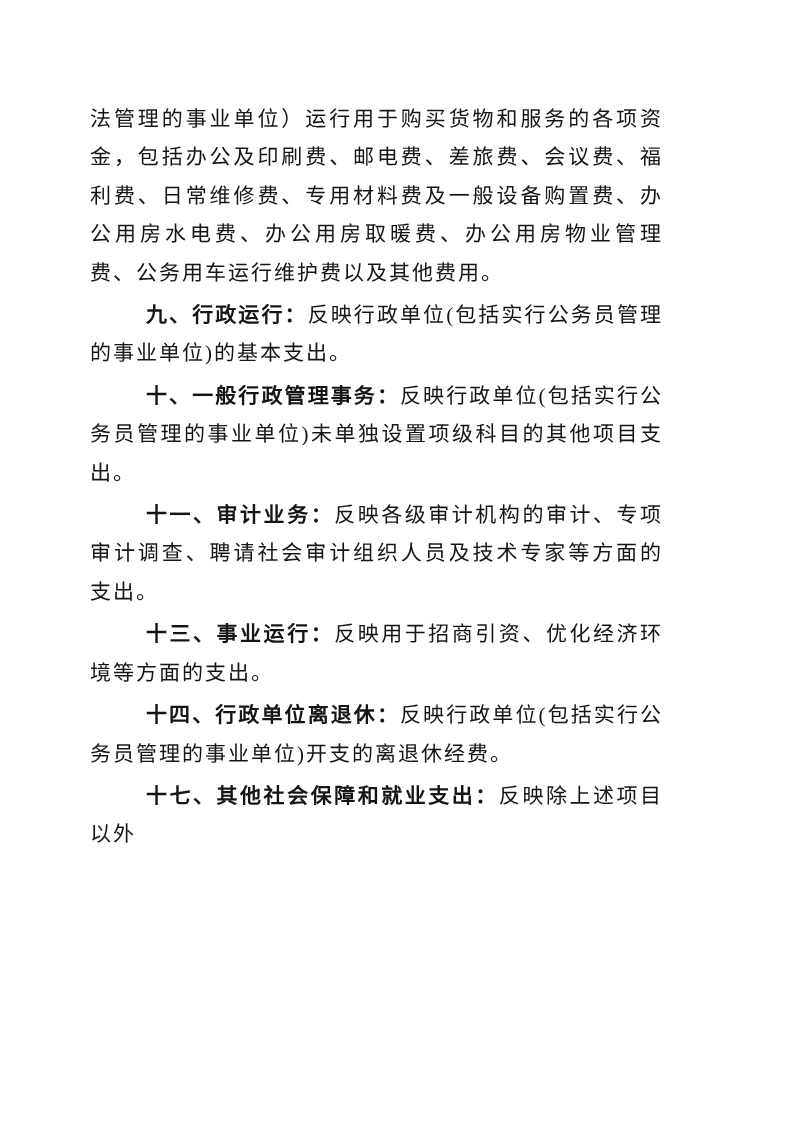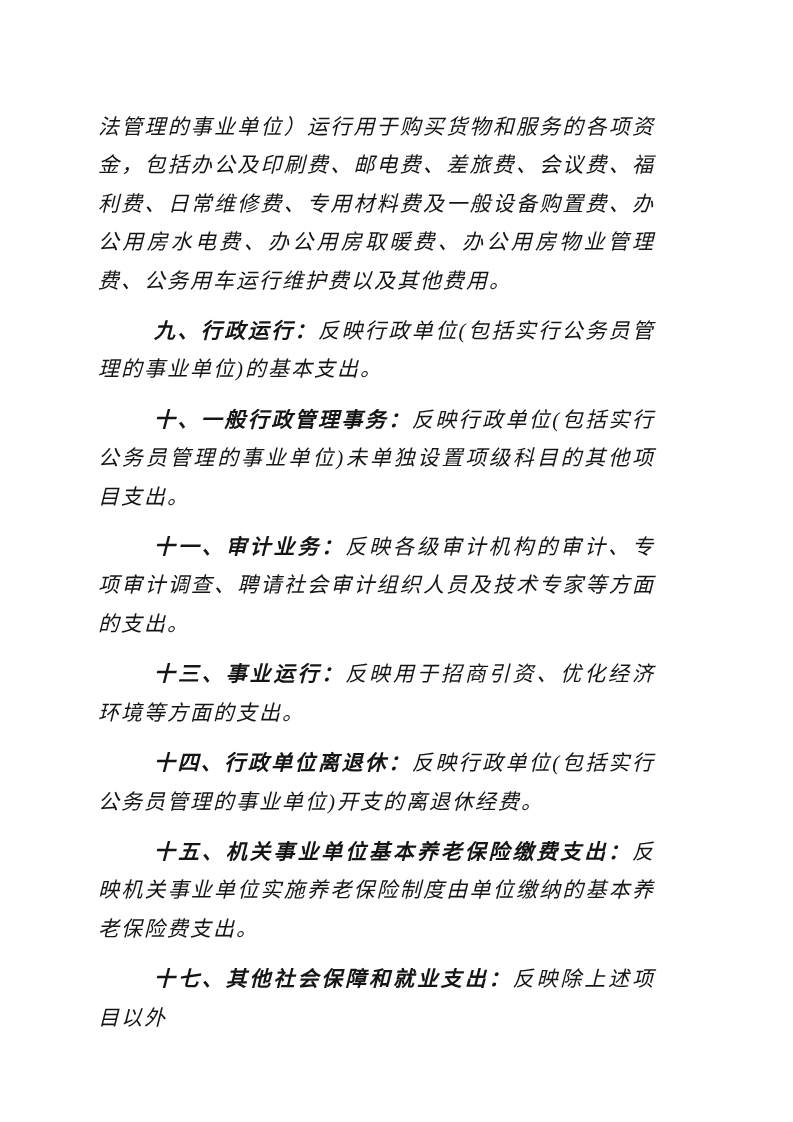--- a/index.html
+++ b/index.html
@@ -16,30 +16,29 @@
     font-family: "Liberation Serif", "DejaVu Serif", serif;
   }
   .text-block {
     position: absolute;
     left: 86px;
     top: 96px;
     width: 581px;
     color: #151515;
   }
   p.para {
-    margin: 12px;
+    margin: 4px;
     padding: 0;
     font-size: 21px;
     line-height: 38.4px;
     letter-spacing: 2px;
     text-align: justify;
     text-justify: inter-character;
     text-indent: 56px;
     word-break: break-all;
-    font-style: italic;
   }
   p.para.continuation {
     text-indent: 0;
   }
   p.para strong.section-label {
     font-weight: bold;
   }
 </style>
 </head>
 <body>
@@ -53,19 +52,18 @@
 
     <p class="para"><strong class="section-label">十、一般行政管理事务：</strong><span>反映行政单位(包括实行公务员管理的事业单位)未单独设置项级科目的其他项目支出。</span></p>
 
     <p class="para"><strong class="section-label">十一、审计业务：</strong><span>反映各级审计机构的审计、专项审计调查、聘请社会审计组织人员及技术专家等方面的支出。</span></p>
 
 
     <p class="para"><strong class="section-label">十三、事业运行：</strong><span>反映用于招商引资、优化经济环境等方面的支出。</span></p>
 
     <p class="para"><strong class="section-label">十四、行政单位离退休：</strong><span>反映行政单位(包括实行公务员管理的事业单位)开支的离退休经费。</span></p>
 
-    <p class="para"><strong class="section-label">十五、机关事业单位基本养老保险缴费支出：</strong><span>反映机关事业单位实施养老保险制度由单位缴纳的基本养老保险费支出。</span></p>
 
 
     <p class="para"><strong class="section-label">十七、其他社会保障和就业支出：</strong><span>反映除上述项目以外</span></p>
 
   </div>
 </div>
 
 </body></html>

